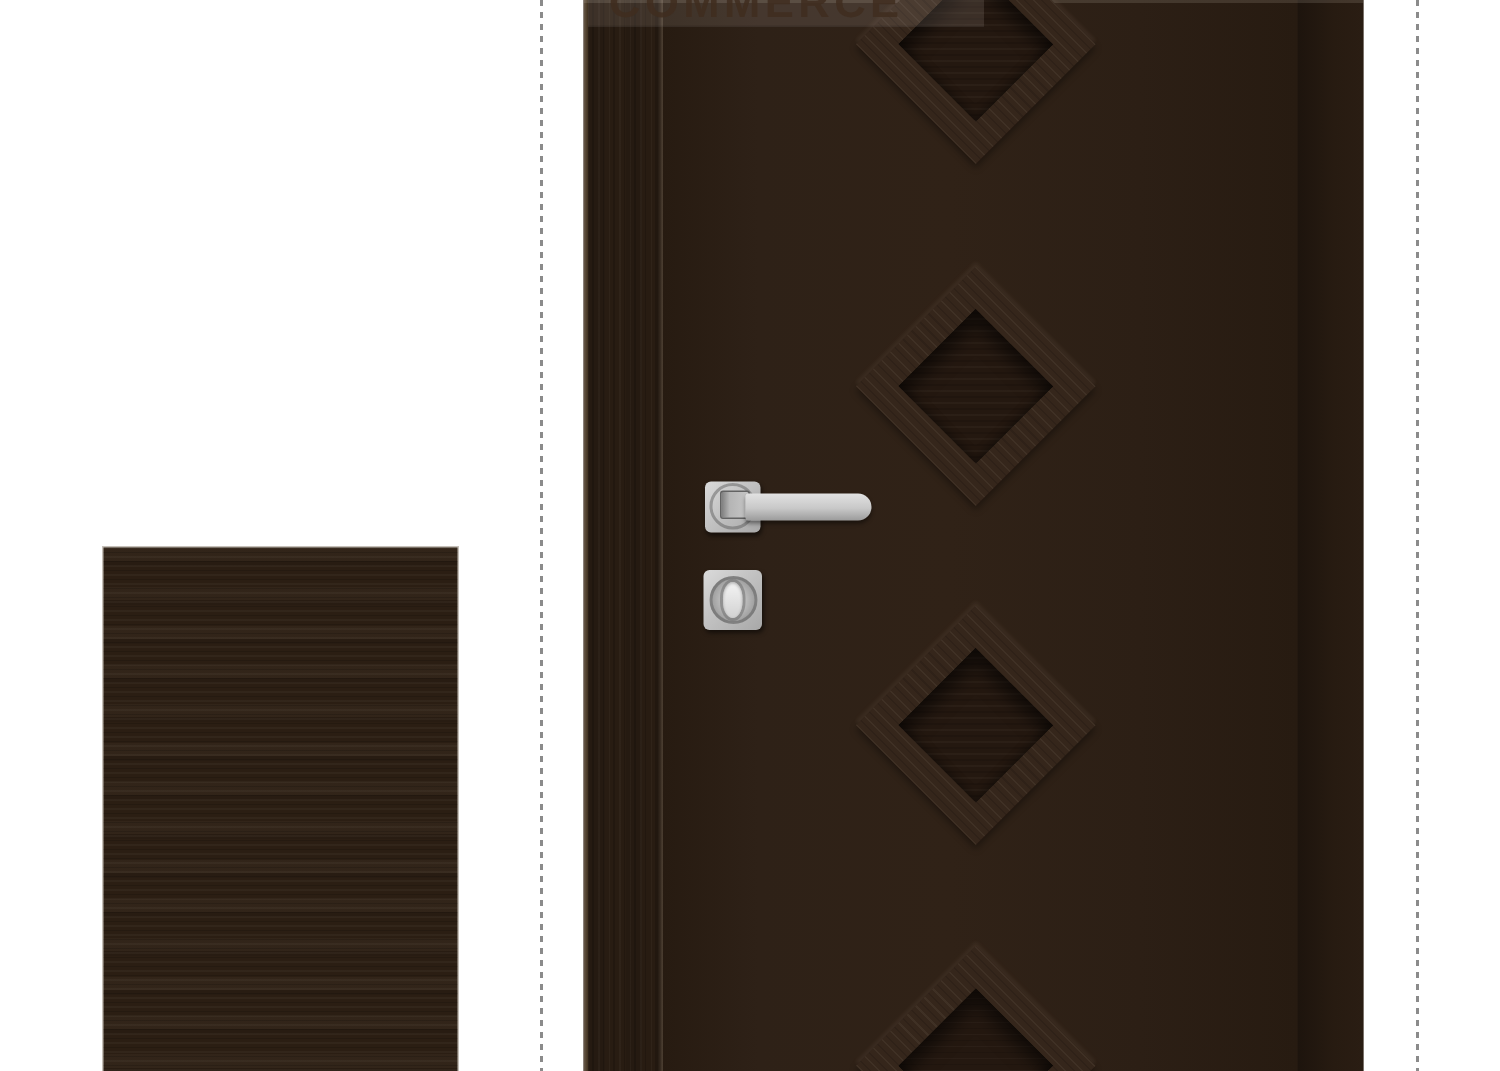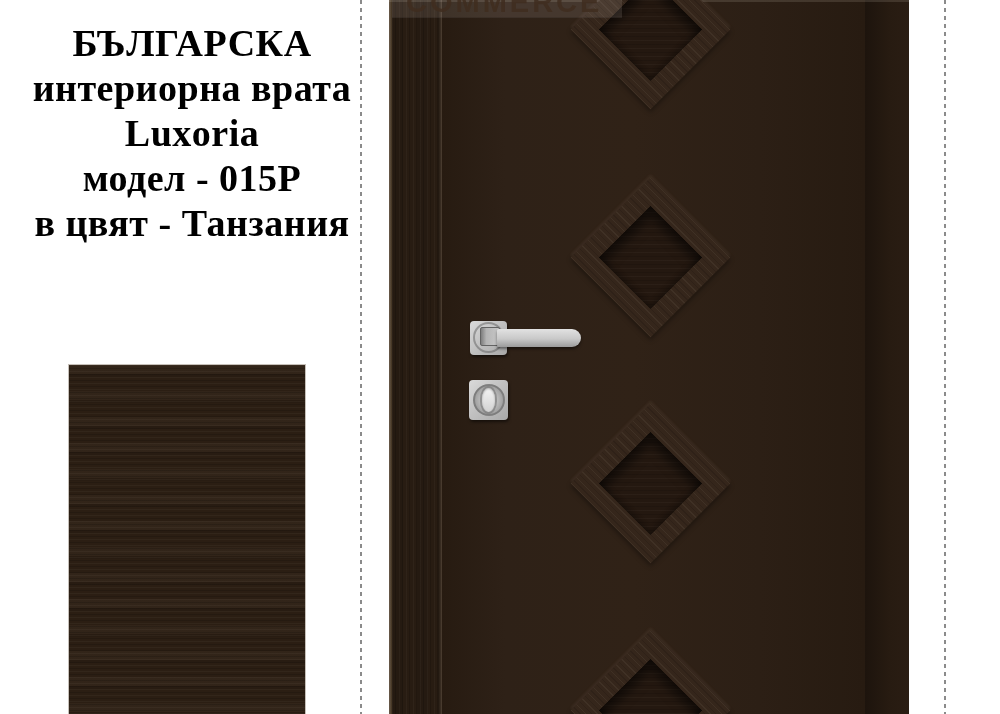--- a/index.html
+++ b/index.html
@@ -89,21 +89,21 @@
   .diamond .hole{
     position:absolute;left:20px;top:20px;right:20px;bottom:20px;
     background-color:#241810;
     background-image:repeating-linear-gradient(-45deg, rgba(255,240,215,0.03) 0 1px, rgba(0,0,0,0) 1px 4px, rgba(0,0,0,0.12) 4px 5px, rgba(0,0,0,0) 5px 8px);
     box-shadow:inset 7px 7px 11px rgba(0,0,0,0.55), inset -3px -3px 5px rgba(0,0,0,0.25);
   }
   .d1{top:-27px;} .d2{top:201px;} .d3{top:427px;} .d4{top:654px;}
 
   
   .watermark{
-    position:absolute;left:3px;top:0;width:230px;height:17px;
+    position:absolute;left:3px;top:0;width:264px;height:17px;
     background:rgba(221,210,198,0.13);
     border-bottom:1px solid rgba(0,0,0,0.12);
     overflow:hidden;
   }
   .watermark span{
     position:absolute;left:14px;top:-14px;
     font-family:"Liberation Sans", sans-serif;
     font-weight:bold;font-size:29px;letter-spacing:3px;
     color:rgba(64,45,30,0.85);
   }
@@ -139,27 +139,20 @@
     border-radius:50%/45%;
     background:linear-gradient(180deg,#f4f4f4,#d2d2d2);
     box-shadow:0 0 0 2px rgba(110,110,110,0.55), inset 0 1px 2px rgba(0,0,0,0.25);
   }
 </style>
 </head>
 <body>
 
 <div class="stage">
 
-  <div class="caption">
-    <div class="cap-line">БЪЛГАРСКА</div>
-    <div class="cap-line">интериорна врата</div>
-    <div class="cap-line">Luxoria</div>
-    <div class="cap-line">модел - 015P</div>
-    <div class="cap-line">в цвят - Танзания</div>
-  </div>
 
   <div class="swatch hgrain"></div>
 
   <div class="crop-line crop-left"></div>
   <div class="crop-line crop-right"></div>
 
   <div class="door">
     <div class="door-edge-left"></div>
     <div class="stile-left vgrain"></div>
     <div class="door-face hgrain"></div>

